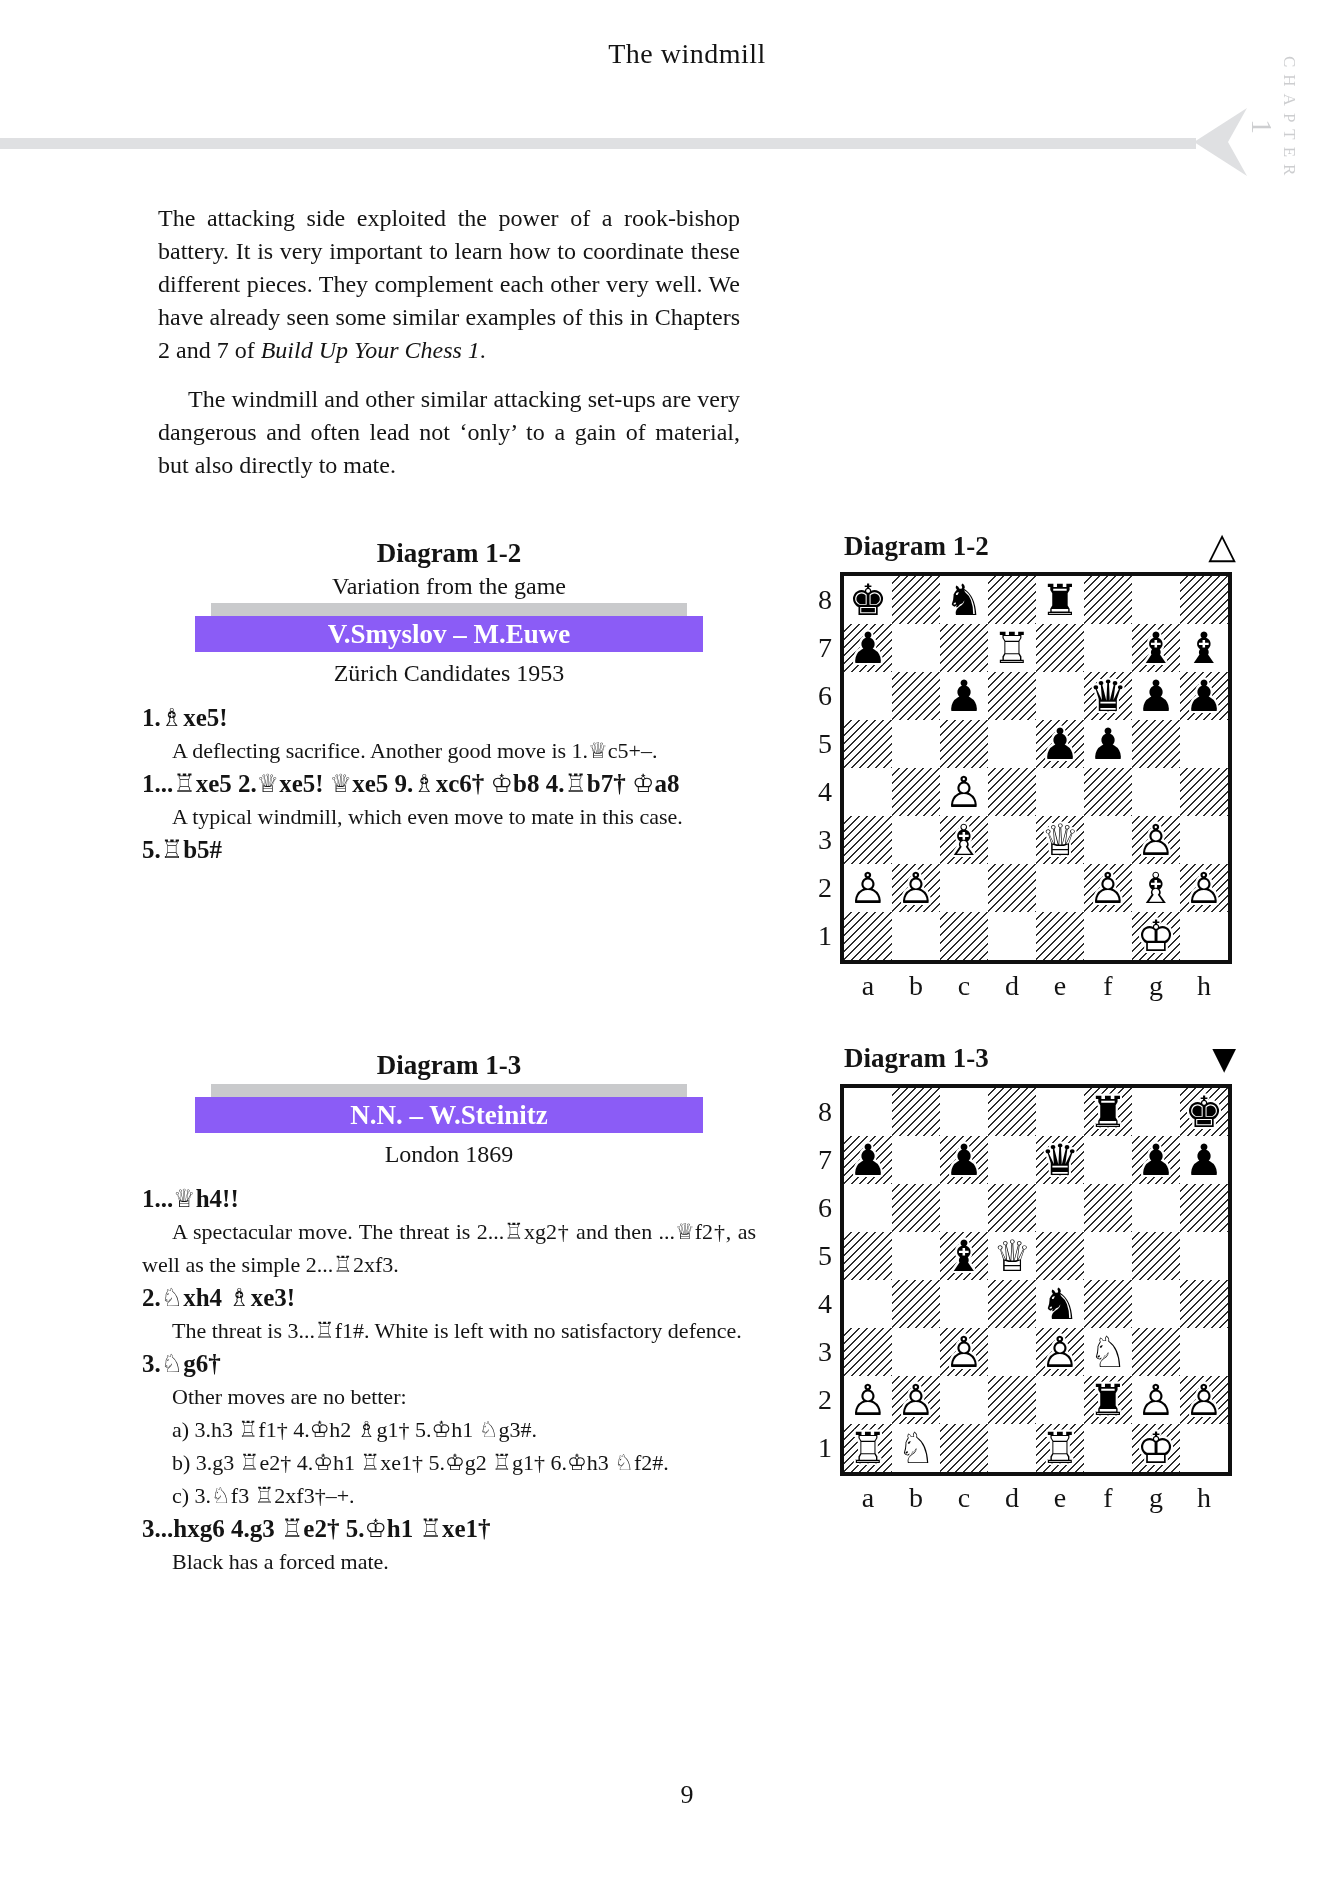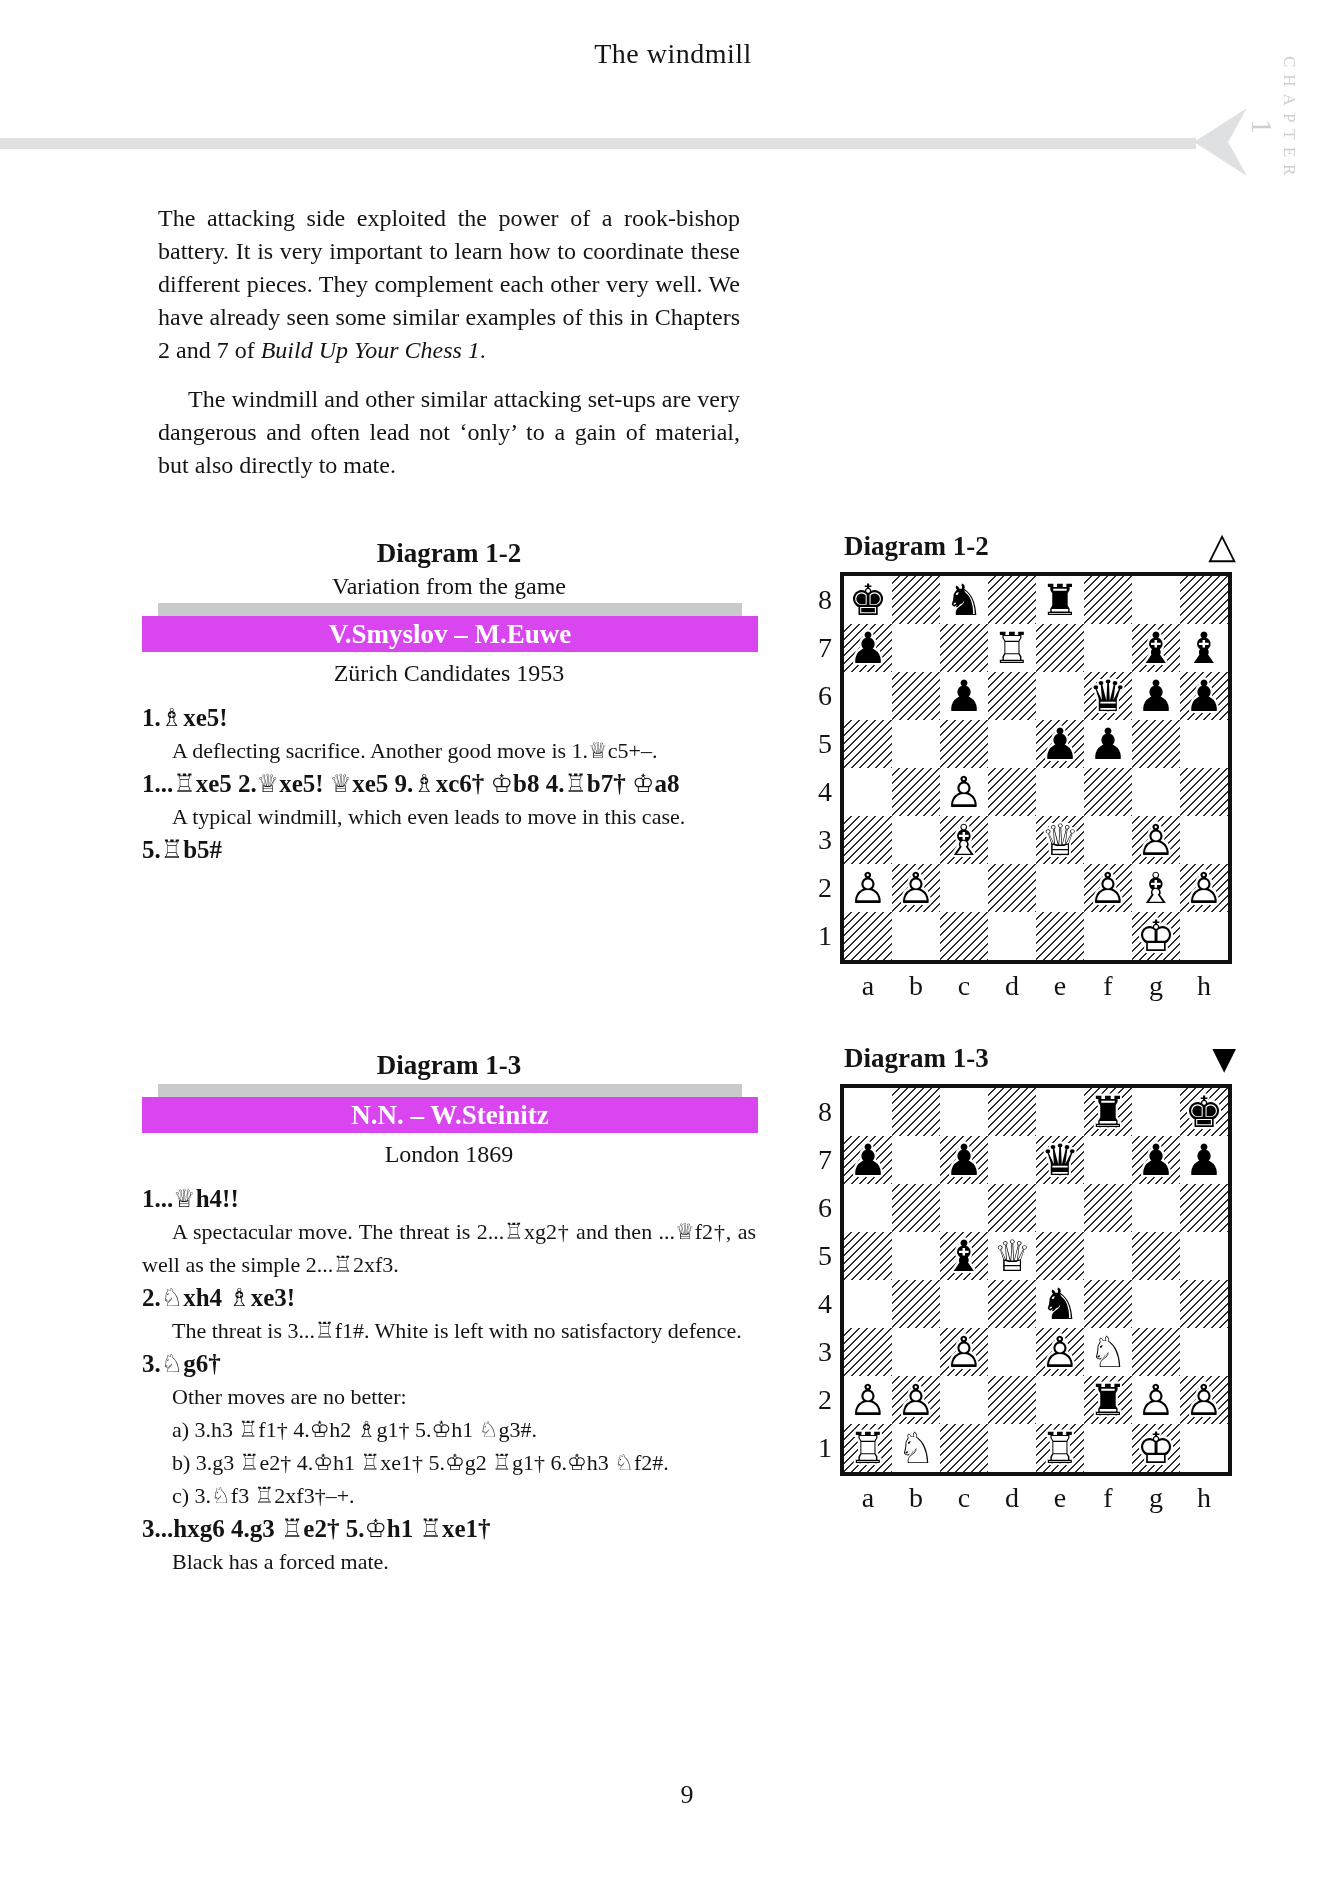--- a/index.html
+++ b/index.html
@@ -2,41 +2,41 @@
 <html><head>
 <meta charset="utf-8">
 <style>
   html,body{margin:0;padding:0;background:#ffffff;}
   #page{
     position:relative;width:1339px;height:1890px;background:#fff;overflow:hidden;
     font-family:"Liberation Serif","DejaVu Serif","DejaVu Sans",serif;color:#141414;
   }
   
   .page-title{
-    position:absolute;left:128px;width:1090px;top:38px;text-align:center;
+    position:absolute;left:142px;width:1090px;top:38px;text-align:center;
     font-size:28px;letter-spacing:.5px;
   }
   .top-band{position:absolute;left:0;top:138px;width:1196px;height:11px;background:#dfe0e2;}
   .band-arrow{position:absolute;left:1194px;top:108px;}
   .chapter-side{
     position:absolute;right:40px;top:56px;display:flex;flex-direction:column;align-items:center;
     color:#cdced0;writing-mode:vertical-rl;
   }
   .chapter-word{font-size:17px;letter-spacing:7px;font-variant:small-caps;text-transform:uppercase;}
   .chapter-num{font-size:30px;margin-top:14px;}
   
   .col-left{position:absolute;left:142px;width:614px;}
   .intro{top:186px;}
   .game1{top:538px;}
   .game2{top:1050px;}
   p.body{margin:16px;font-size:24px;line-height:33px;text-align:justify;}
   p.body.ind{text-indent:30px;}
   .diagram-heading{font-size:27px;font-weight:bold;text-align:center;margin:0;}
   .diagram-sub{font-size:24px;text-align:center;margin:4px 0 0 0;}
-  .banner{position:relative;width:616px;height:36px;margin:16px auto 0 auto;background:#d946ef;}
+  .banner{position:relative;width:508px;height:36px;margin:16px auto 0 auto;background:#8b5cf6;}
   .banner::before{content:"";position:absolute;left:16px;right:16px;top:-13px;height:13px;background:#c9cacc;}
   .banner .players{
     display:block;text-align:center;color:#ffffff;font-weight:bold;font-size:27px;line-height:36px;
   }
   .event-line{font-size:24px;text-align:center;margin:8px 0 0 0;}
   .moves{margin-top:14px;}
   .moves p{margin:0;font-size:22px;line-height:33px;text-align:justify;}
   .moves p.mv{font-weight:bold;font-size:25px;text-align:left;}
   .moves p.ind{text-indent:30px;}
   
@@ -96,21 +96,21 @@
     <p class="diagram-heading">Diagram 1-2</p>
     <p class="diagram-sub">Variation from the game</p>
     <div class="banner">
       <span class="players">V.Smyslov – M.Euwe</span>
     </div>
     <p class="event-line">Zürich Candidates 1953</p>
     <div class="moves">
         <p class="mv">1.♗xe5!</p>
         <p class="cm ind">A deflecting sacrifice. Another good move is 1.♕c5+–.</p>
         <p class="mv">1...♖xe5 2.♕xe5! ♕xe5 9.♗xc6† ♔b8 4.♖b7† ♔a8</p>
-        <p class="cm ind">A typical windmill, which even leads to move in this case.</p>
+        <p class="cm ind">A typical windmill, which even move to mate in this case.</p>
         <p class="mv">5.♖b5#</p>
       </div>
   </div>
 
   <div class="col-left game2" style="position:absolute;top:1050px;">
     <p class="diagram-heading">Diagram 1-3</p>
     <div class="banner">
       <span class="players">N.N. – W.Steinitz</span>
     </div>
     <p class="event-line">London 1869</p>

